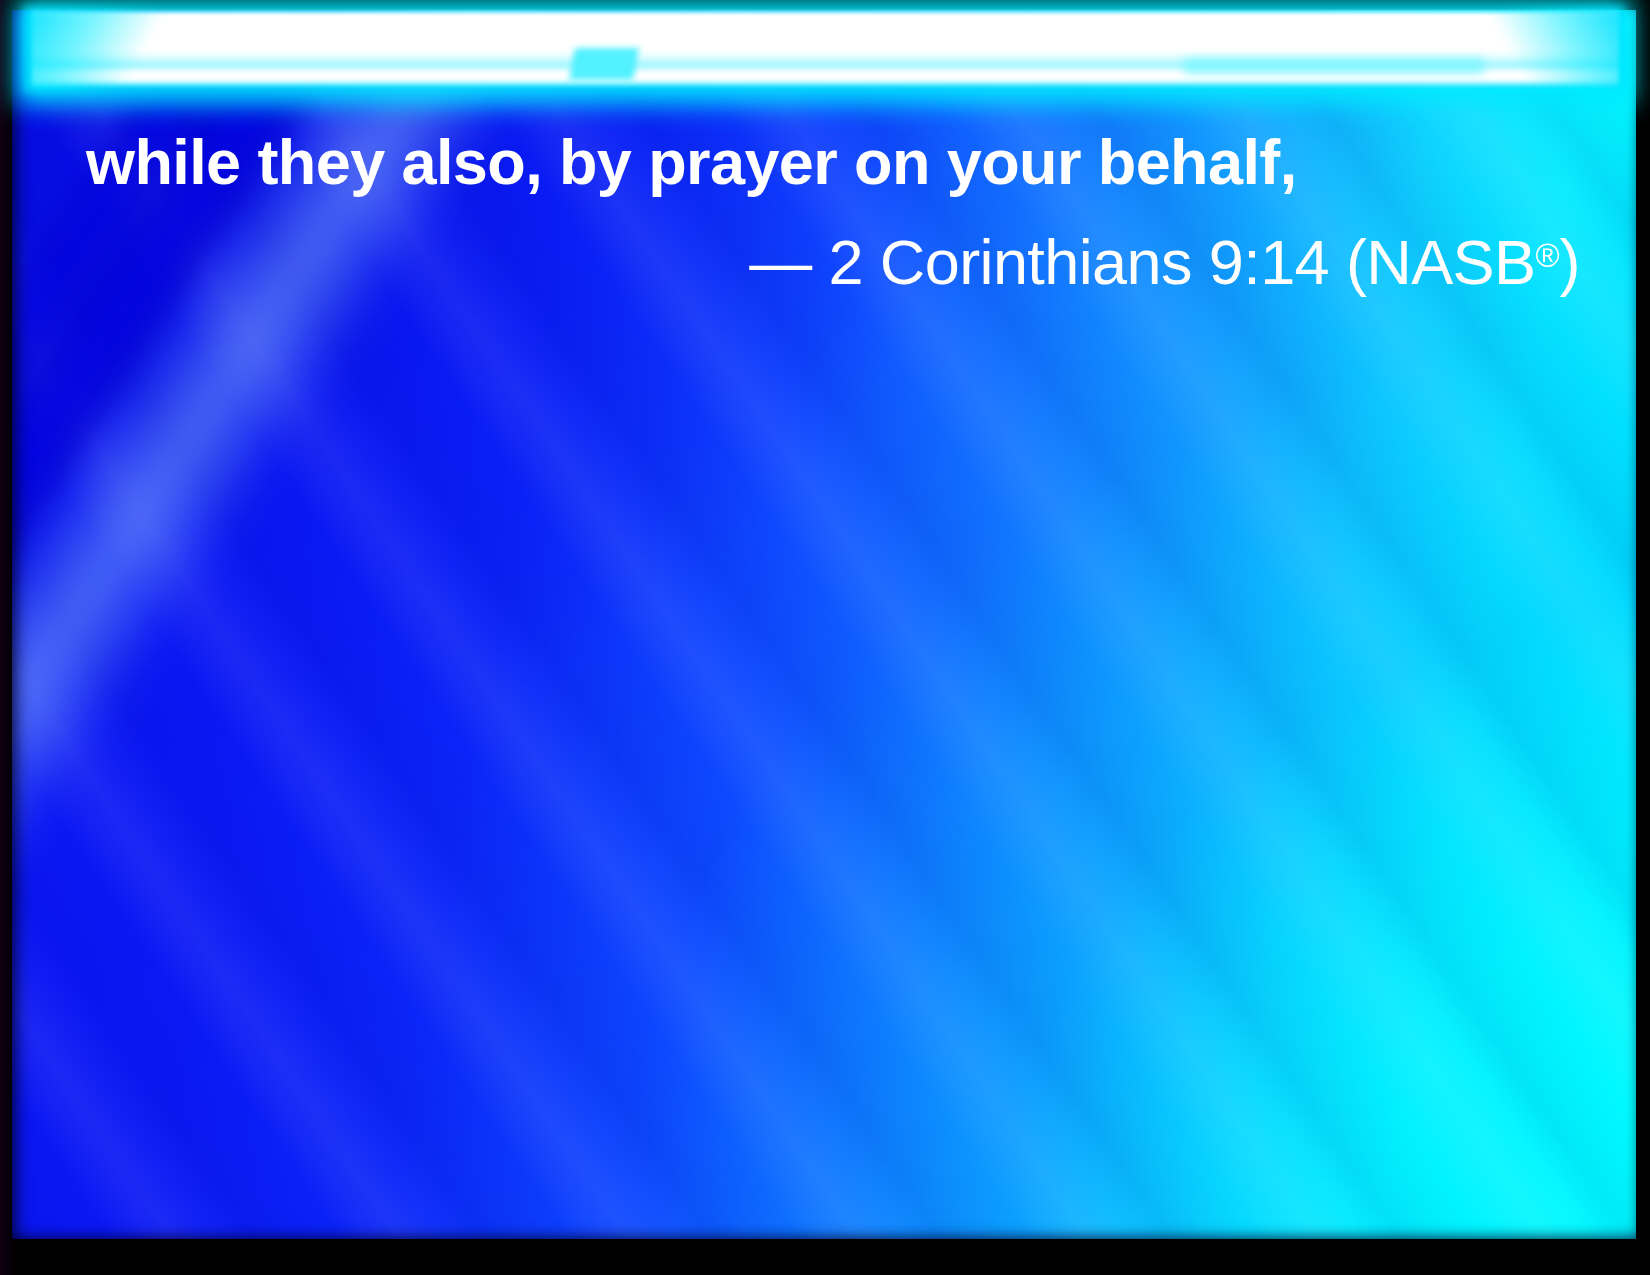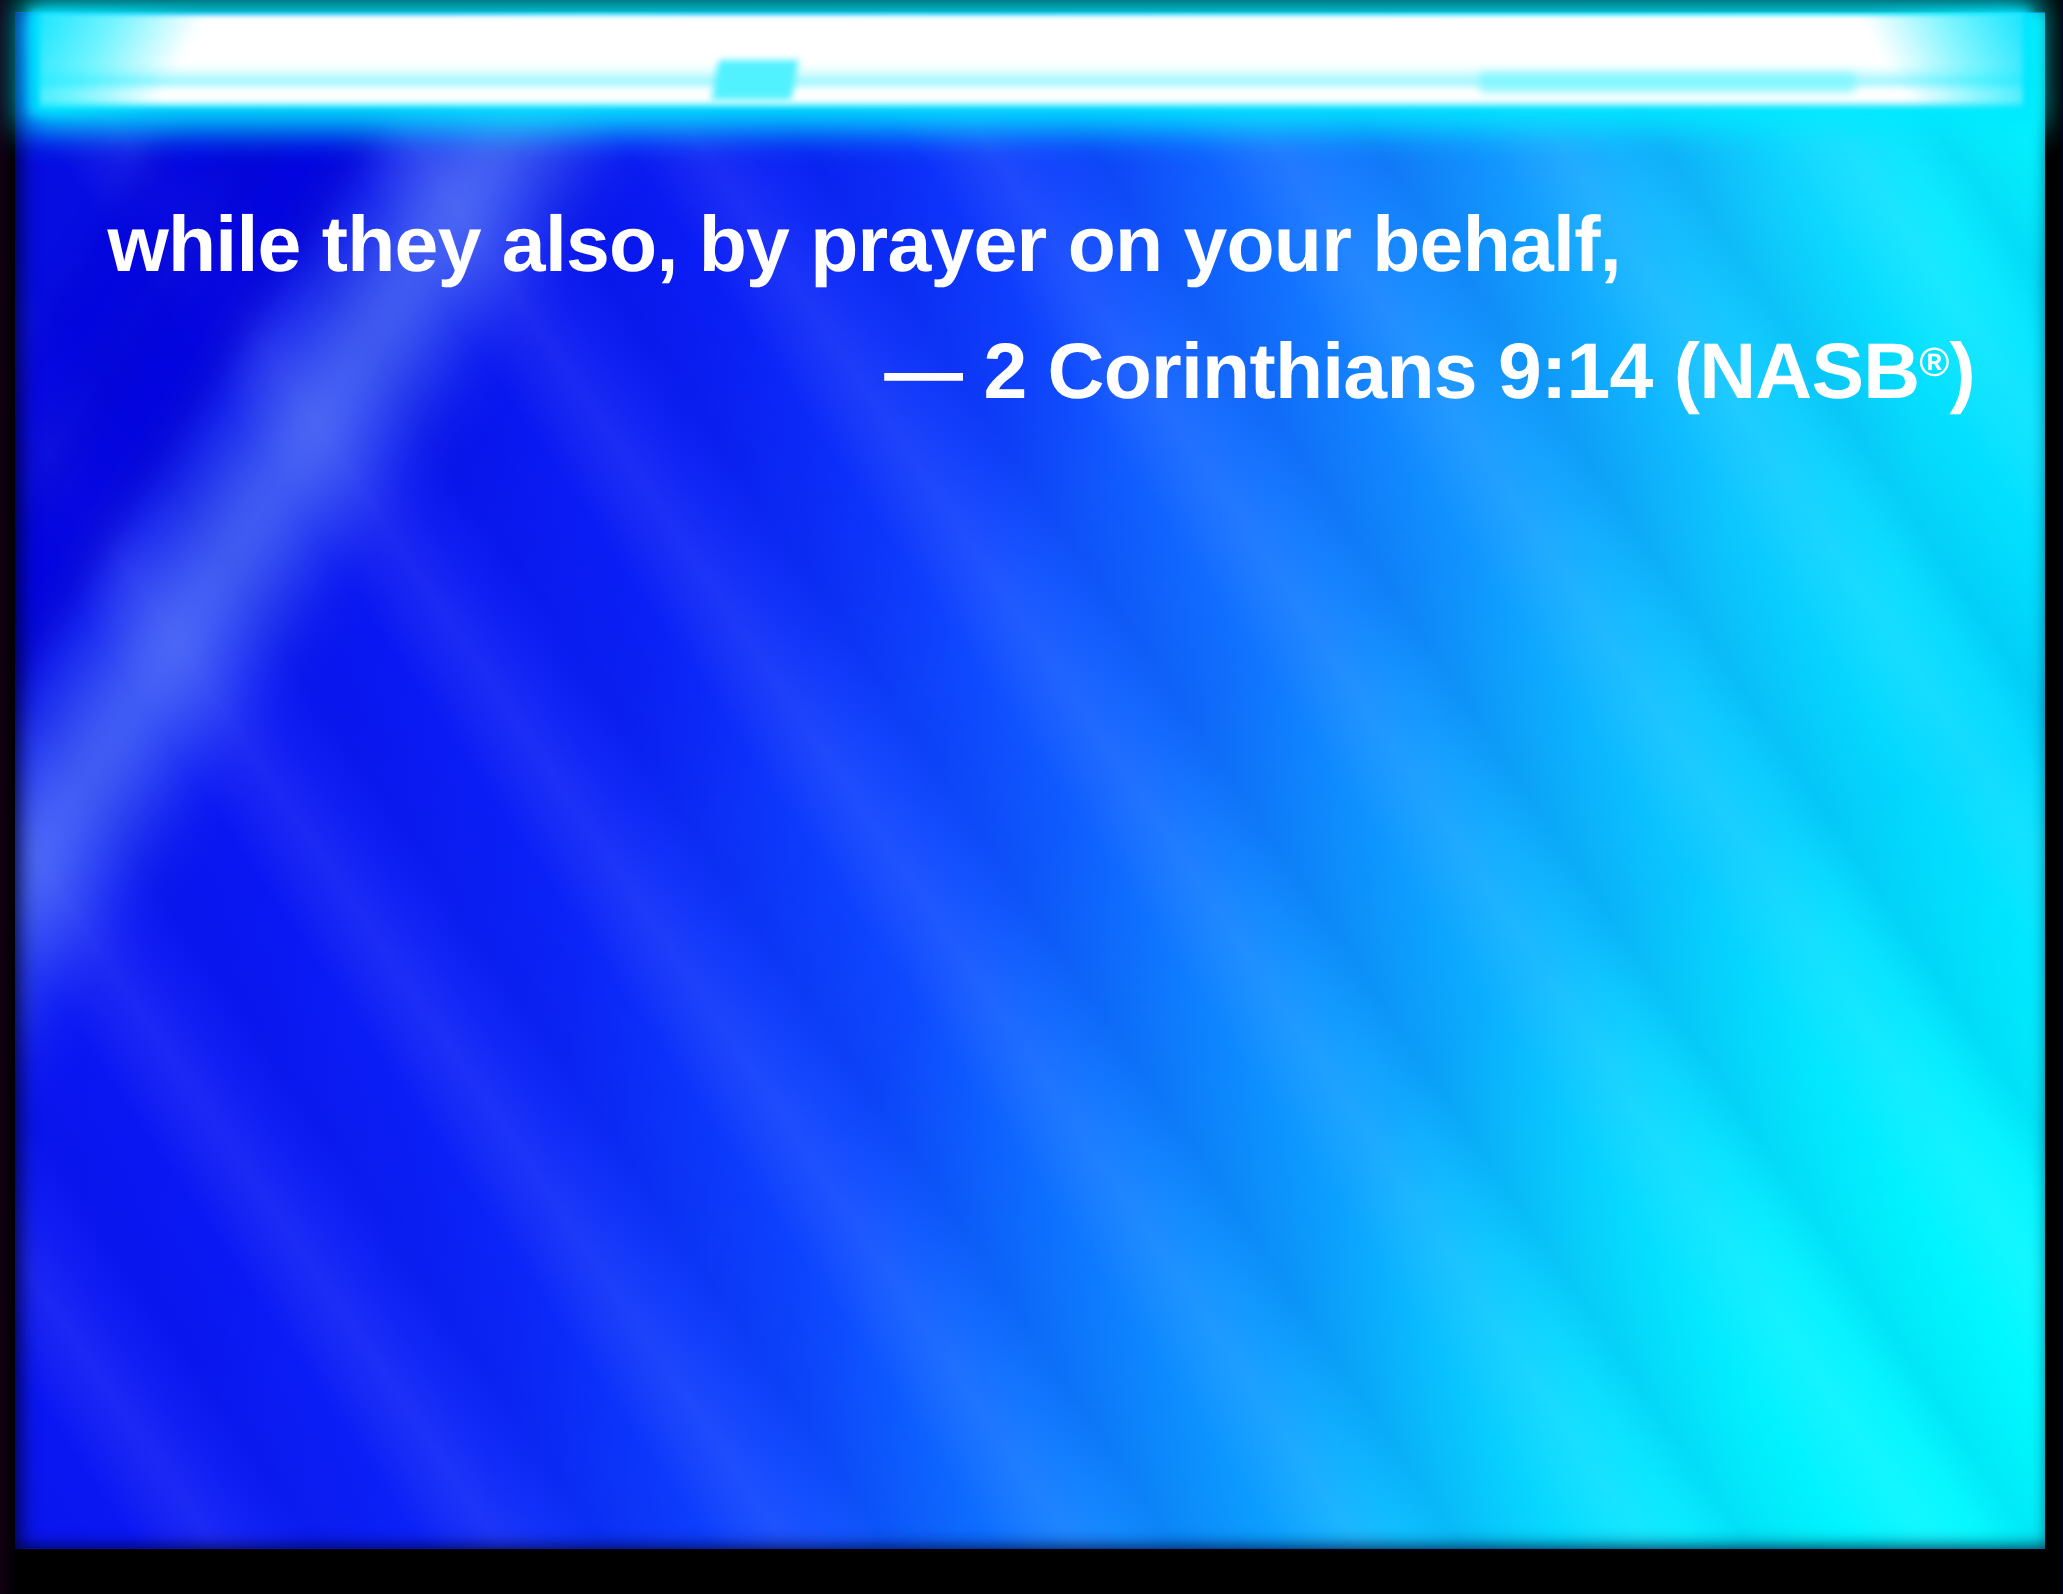--- a/index.html
+++ b/index.html
@@ -242,25 +242,24 @@
     z-index: 6;
     color: #ffffff;
   }
   .verse-line {
     font-size: 63px;
     font-weight: bold;
     line-height: 85px;
     letter-spacing: -0.6px;
     white-space: nowrap;
     text-rendering: optimizeLegibility;
-    margin-top: 34px;
   }
   .citation {
     font-size: 63px;
-    font-weight: bold;
+    font-weight: normal;
     line-height: 85px;
     letter-spacing: -0.6px;
     white-space: nowrap;
     text-align: right;
     padding-right: 10px;
     margin-top: 8px;
   }
   .citation .reg {
     font-size: 0.52em;
     vertical-align: 0.52em;

